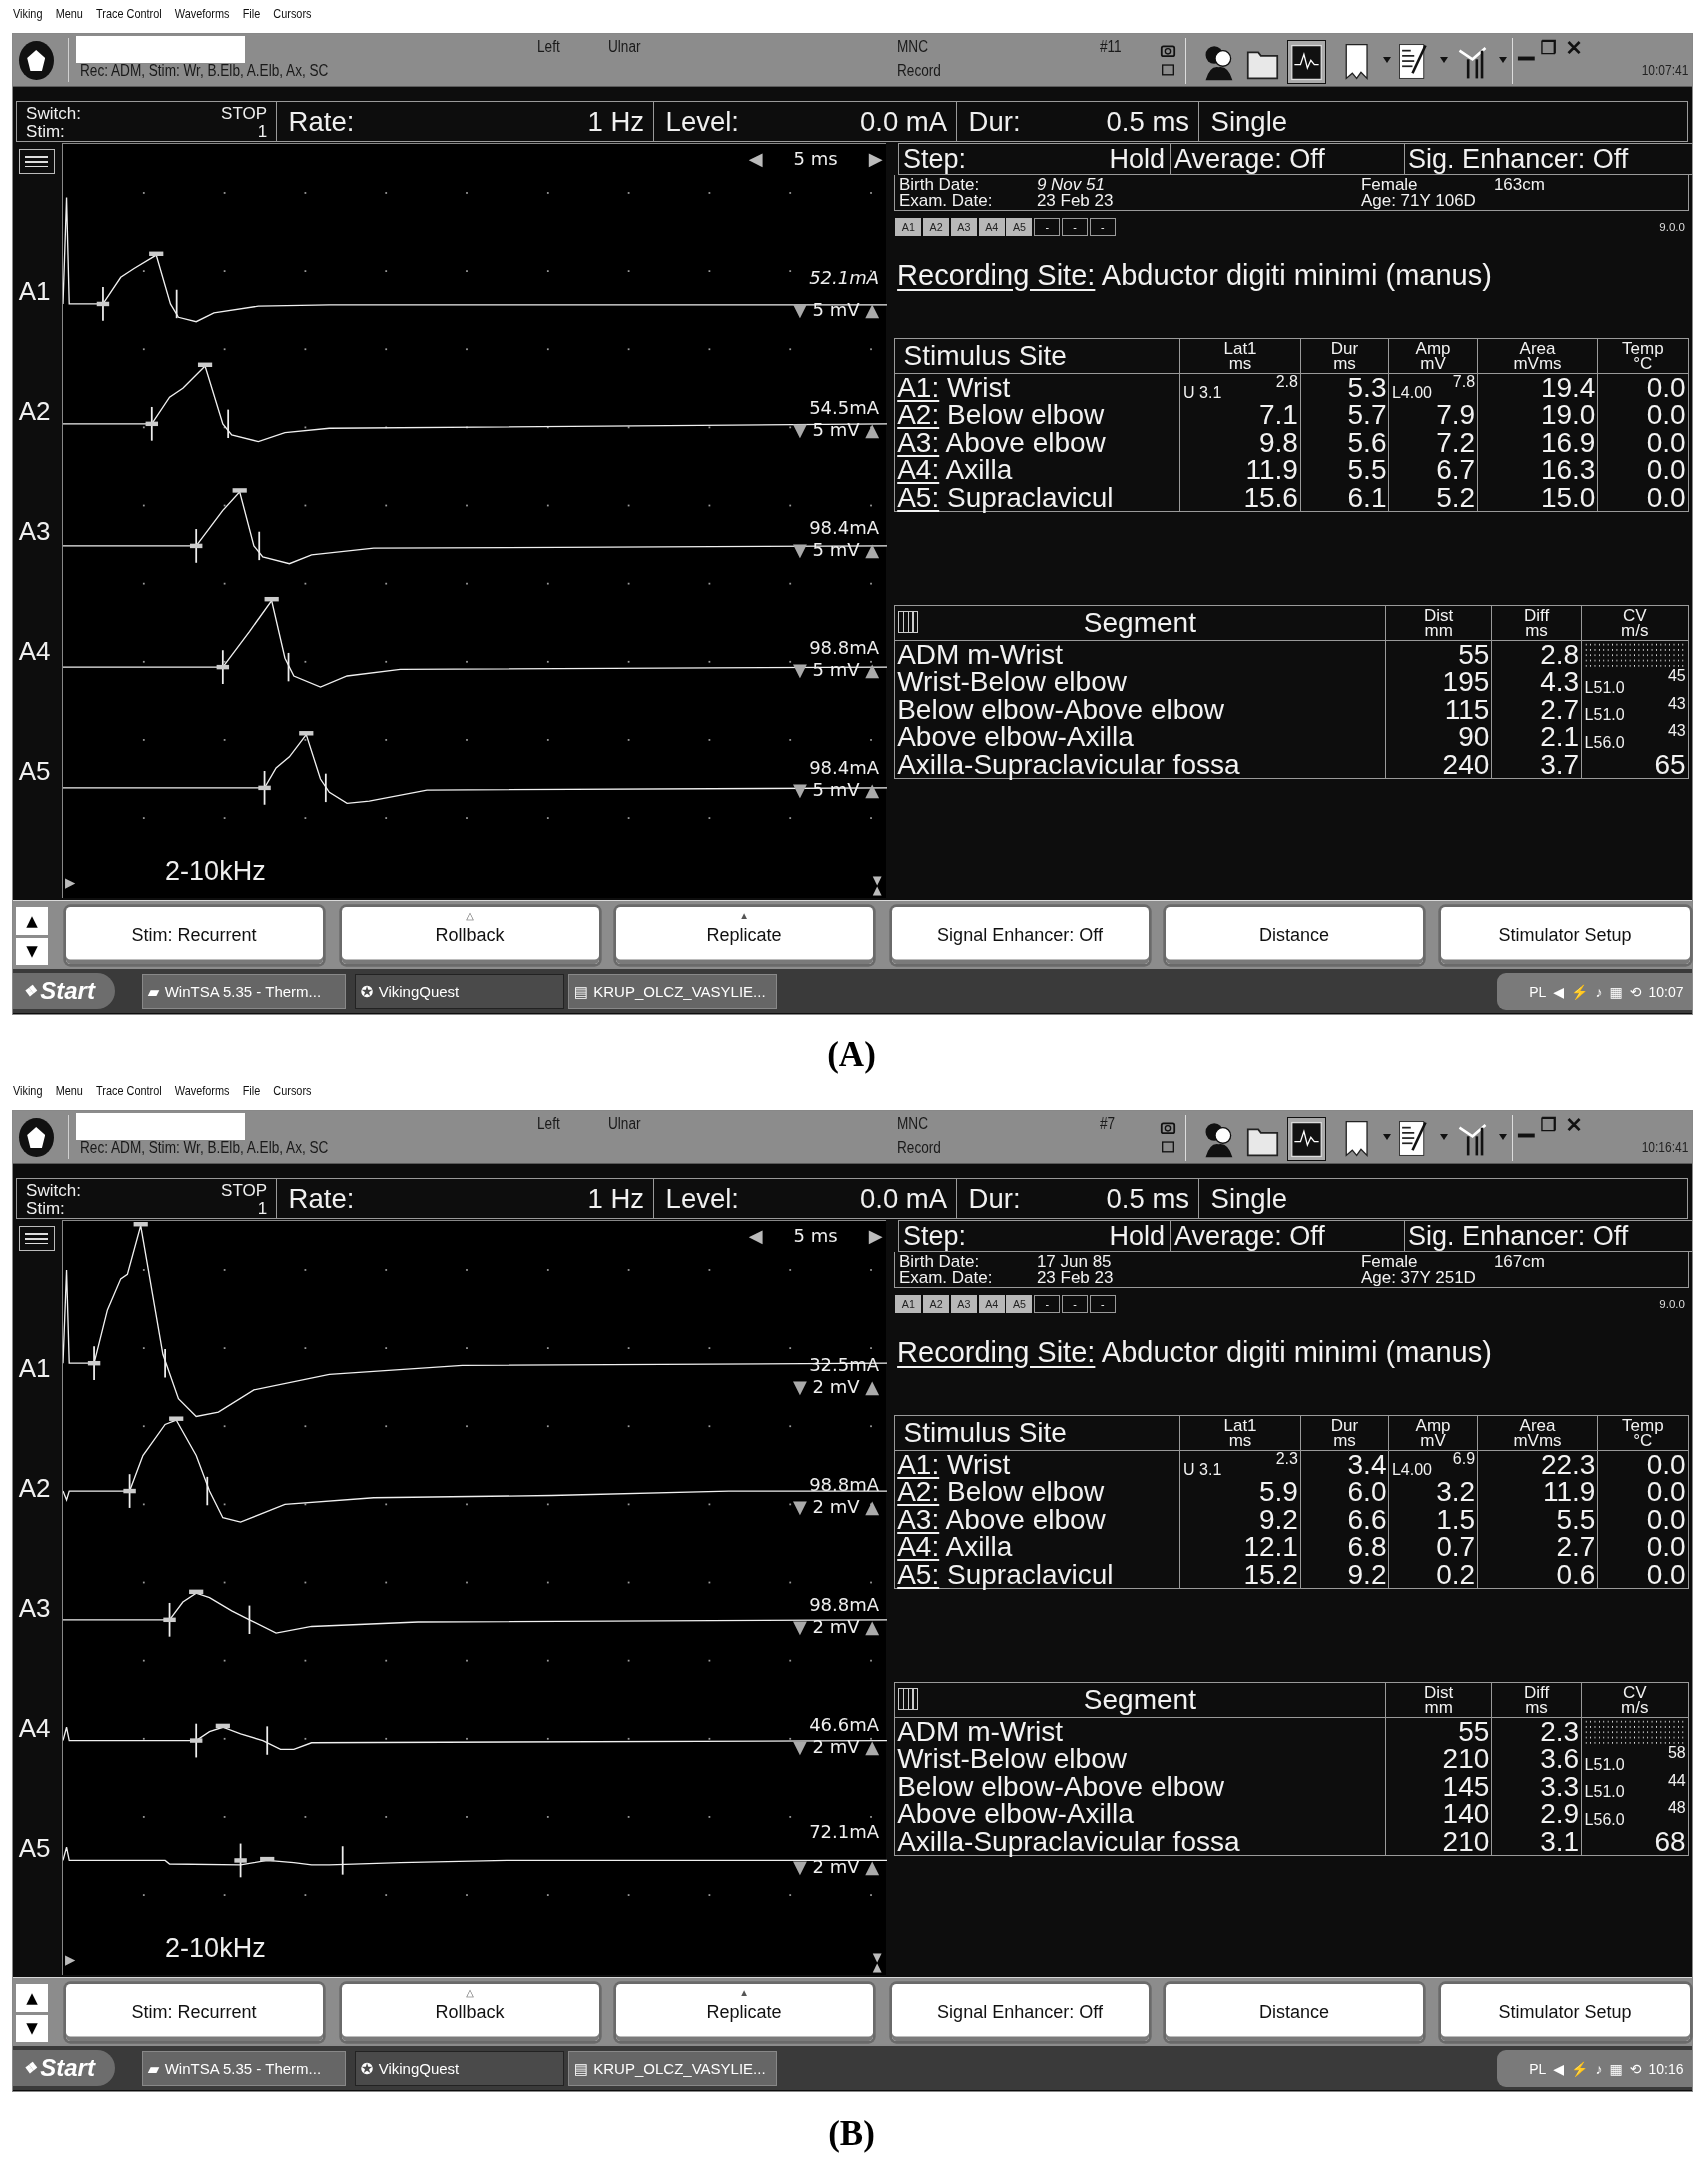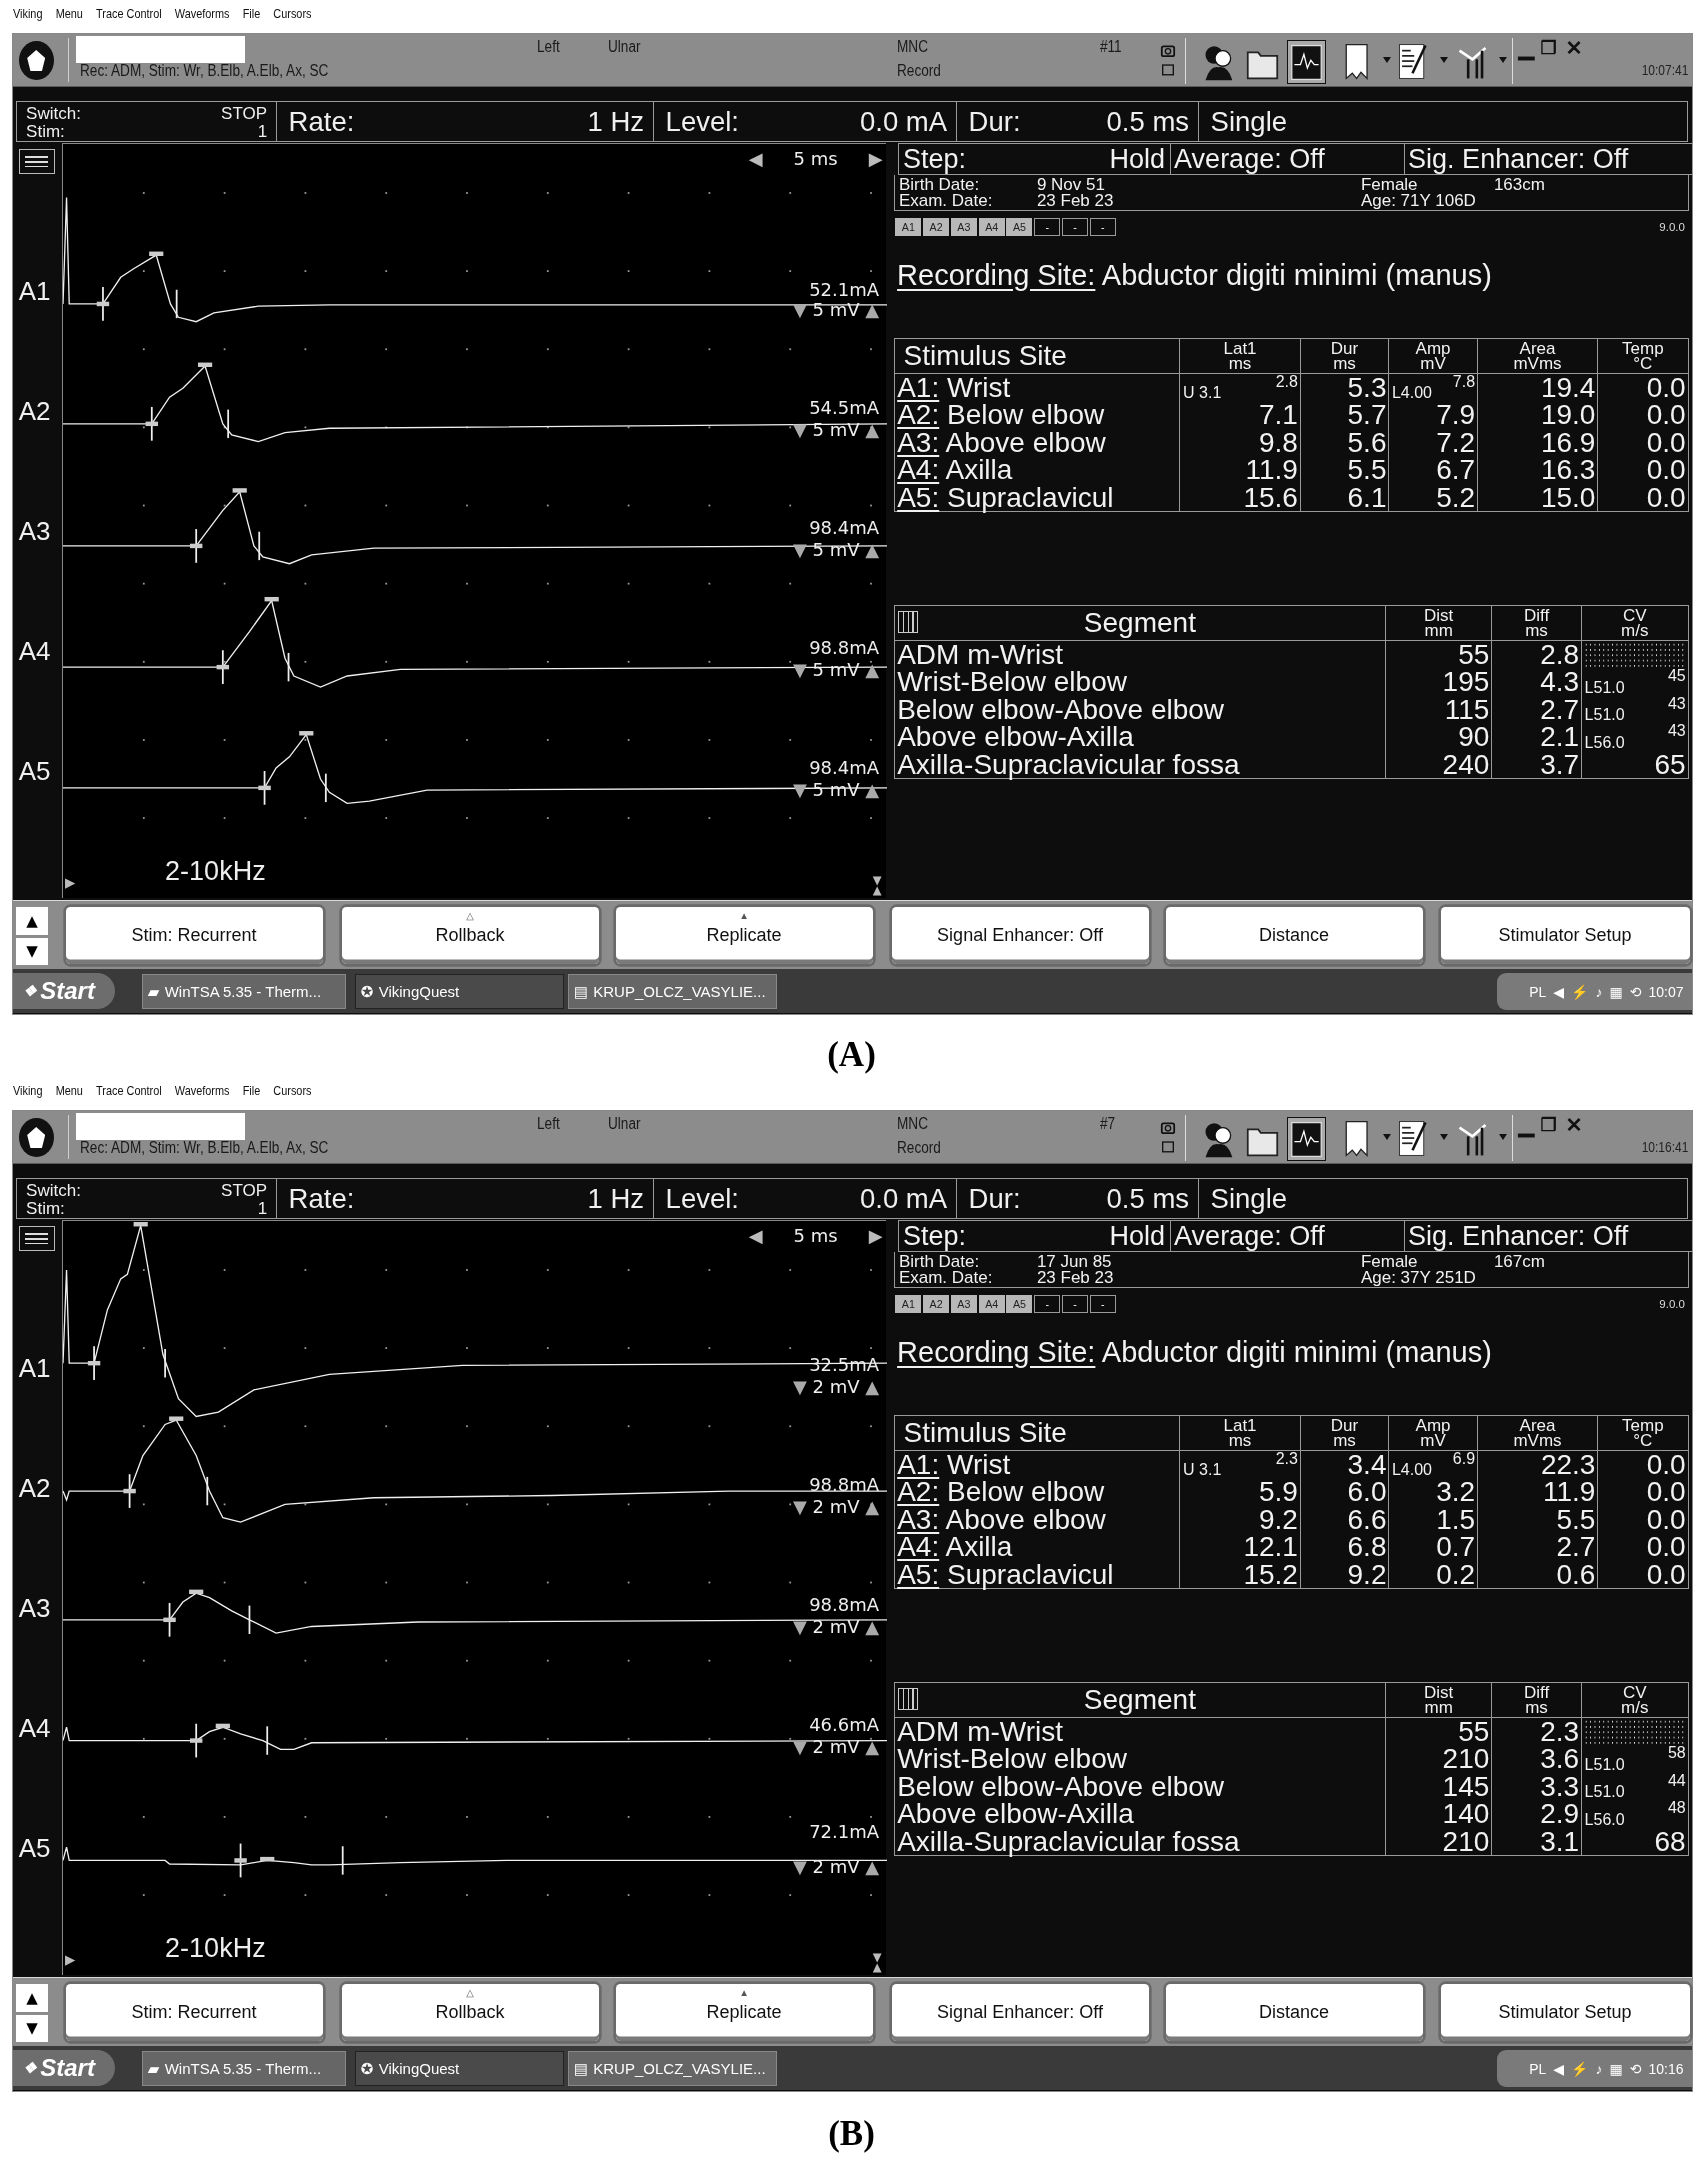--- a/index.html
+++ b/index.html
@@ -325,21 +325,21 @@
               <line x1="454" y1="1412" x2="454" y2="1488" stroke="#eee" stroke-width="4"></line>
               <rect x="440" y="1445" width="28" height="10" fill="#ccc"></rect>
               <rect x="532" y="1322" width="32" height="10" fill="#ccc"></rect>
               <line x1="592" y1="1418" x2="592" y2="1482" stroke="#eee" stroke-width="4"></line>
             </svg>
           <div class="time-scale">
             <span style="color:#bbb;">◀</span>
             <span>5 ms</span>
             <span style="color:#bbb;">▶</span>
           </div>
-          <div class="scale-txt" style="top:135px;">52.1mA</div>
+          <div class="scale-txt" style="top:123px;font-style:italic;">52.1mA</div>
           <div class="scale-txt" style="top:155px;"><span style="color:#aaa;">▼ </span><span>5 mV</span><span style="color:#aaa;"> ▲</span></div>
           <div class="scale-txt" style="top:253px;">54.5mA</div>
           <div class="scale-txt" style="top:275px;"><span style="color:#aaa;">▼ </span><span>5 mV</span><span style="color:#aaa;"> ▲</span></div>
           <div class="scale-txt" style="top:373px;">98.4mA</div>
           <div class="scale-txt" style="top:395px;"><span style="color:#aaa;">▼ </span><span>5 mV</span><span style="color:#aaa;"> ▲</span></div>
           <div class="scale-txt" style="top:493px;">98.8mA</div>
           <div class="scale-txt" style="top:515px;"><span style="color:#aaa;">▼ </span><span>5 mV</span><span style="color:#aaa;"> ▲</span></div>
           <div class="scale-txt" style="top:613px;">98.4mA</div>
           <div class="scale-txt" style="top:635px;"><span style="color:#aaa;">▼ </span><span>5 mV</span><span style="color:#aaa;"> ▲</span></div>
           <div style="position:absolute;left:1.8px;bottom:8px;color:#bbb;font-size:13.3px;">▶</div>
@@ -353,21 +353,21 @@
           <div style="width:272px;position:relative;">
             <span style="position:absolute;left:4.4px;">Step:</span>
             <span style="position:absolute;right:4.4px;">Hold</span>
           </div>
           <div style="width:234px;">Average: Off</div>
           <div style="flex:1;border-right:none;">Sig. Enhancer: Off</div>
         </div>
         <div class="patient">
           <div class="prow">
             <span style="width:138px;">Birth Date:</span>
-            <span style="width:324px;" class="birth-val">9 Nov 51</span>
+            <span style="width:324px;font-style:italic;" class="birth-val">9 Nov 51</span>
             <span style="width:133px;">Female</span>
             <span>163cm</span>
           </div>
           <div class="prow">
             <span style="width:138px;">Exam. Date:</span>
             <span style="width:324px;">23 Feb 23</span>
             <span>Age: 71Y 106D</span>
           </div>
         </div>
         <div class="chips">

